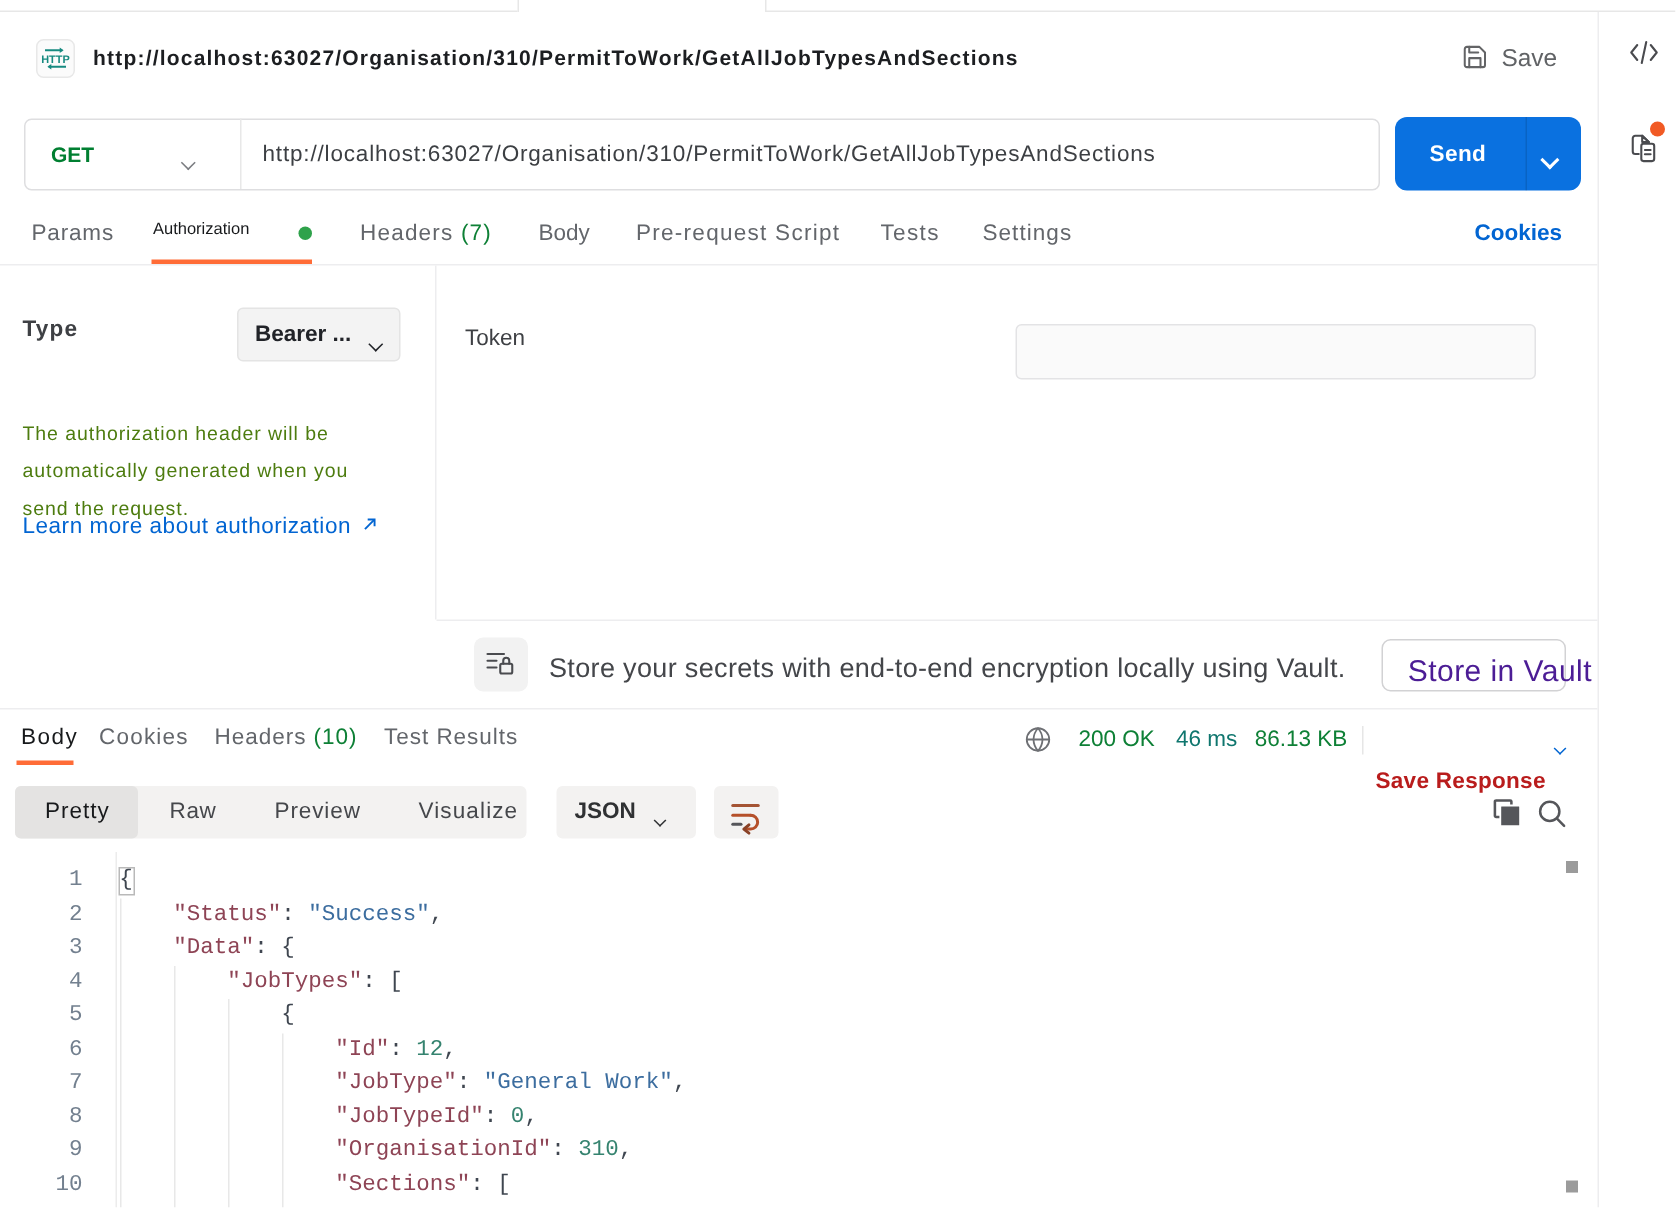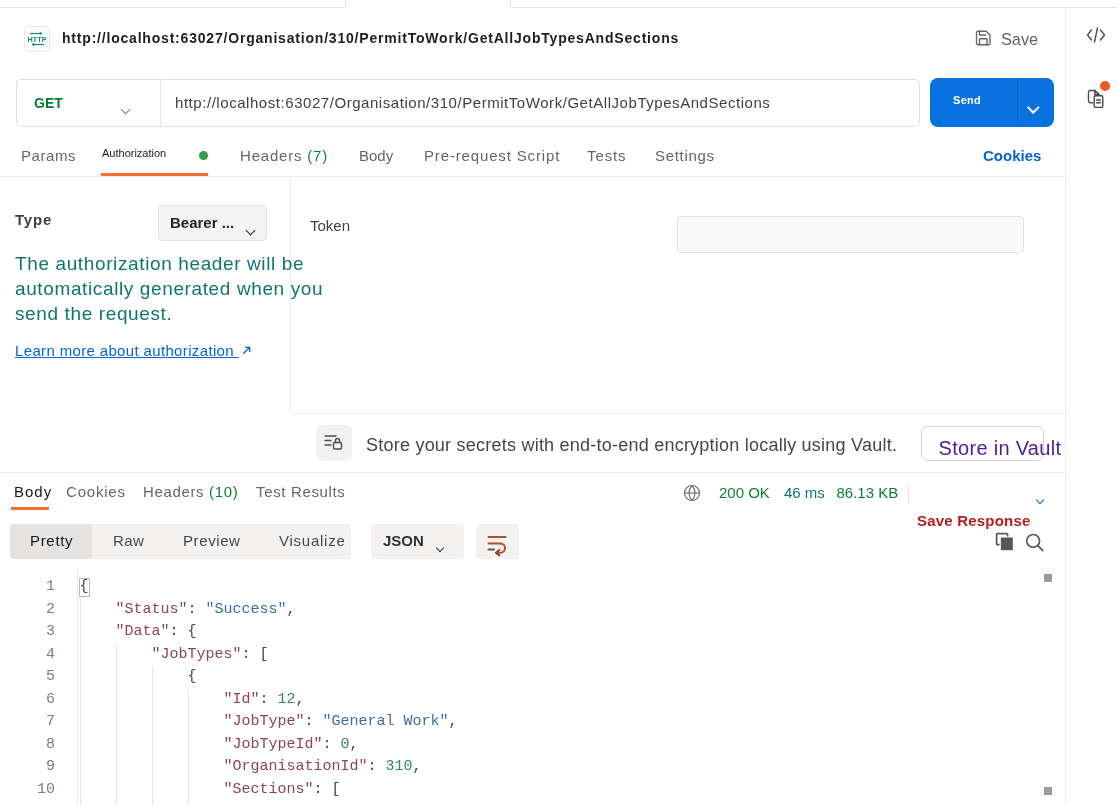--- a/index.html
+++ b/index.html
@@ -63,21 +63,21 @@
   </div>
   <div class="abs" style="left:1001px;top:30px;font-size:16.3px;color:#616366;">Save</div>
 
   <div class="abs" style="left:16px;top:79px;width:904px;height:48px;border:1px solid #dedee0;border-radius:5px;"></div>
   <div class="abs" style="left:34px;top:95px;font-size:14px;font-weight:bold;color:#007f31;">GET</div>
   <div class="abs" style="left:122px;top:99px;"><span class="chev" style="border-color:#7a7c80;"></span></div>
   <div class="abs" style="left:160px;top:79px;width:1px;height:47px;background:#e8e8e8;"></div>
   <div class="abs" style="left:175px;top:94px;font-size:15px;letter-spacing:0.55px;color:#3c3f43;">http://localhost:63027/Organisation/310/PermitToWork/GetAllJobTypesAndSections</div>
 
   <div class="abs" style="left:930px;top:78px;width:124px;height:48.5px;border-radius:8px;background:#0a71e0;"></div>
-  <div class="abs" style="left:953px;top:94px;font-size:11px;font-weight:bold;color:#fff;letter-spacing:.3px;">Send</div>
+  <div class="abs" style="left:953px;top:94px;font-size:15px;font-weight:bold;color:#fff;letter-spacing:.3px;">Send</div>
   <div class="abs" style="left:1017px;top:78px;width:1px;height:48.5px;background:rgba(0,0,0,0.12);"></div>
   <div class="abs" style="left:1029px;top:97.5px;"><span class="chev" style="border-color:#fff;width:8.5px;height:8.5px;border-width:2.2px;"></span></div>
 
   <div class="abs" style="left:0;top:176px;width:1065px;height:1px;background:#ededef;"></div>
   <div class="abs" style="left:21px;top:147px;font-size:15px;letter-spacing:0.55px;color:#63666b;">Params</div>
   <div class="abs" style="left:102px;top:147px;font-size:11px;color:#17191b;">Authorization</div>
   <div class="abs" style="left:198.5px;top:151px;width:9px;height:9px;border-radius:50%;background:#2fa24b;"></div>
   <div class="abs" style="left:101px;top:173px;width:107px;height:3px;background:#ff6c37;"></div>
   <div class="abs" style="left:240px;top:147px;font-size:15px;letter-spacing:0.8px;color:#63666b;">Headers <span style="color:#0e8036;">(7)</span></div>
   <div class="abs" style="left:359px;top:147px;font-size:15px;color:#63666b;">Body</div>
@@ -85,22 +85,22 @@
   <div class="abs" style="left:587px;top:147px;font-size:15px;letter-spacing:0.9px;color:#63666b;">Tests</div>
   <div class="abs" style="left:655px;top:147px;font-size:15px;letter-spacing:0.7px;color:#63666b;">Settings</div>
   <div class="abs" style="left:983px;top:147px;font-size:15px;font-weight:bold;color:#0265d2;">Cookies</div>
 
   <div class="abs" style="left:290px;top:177px;width:1px;height:236px;background:#ededef;"></div>
   <div class="abs" style="left:15px;top:210.5px;font-size:15px;font-weight:bold;letter-spacing:0.8px;color:#3e4044;">Type</div>
   <div class="abs" style="left:158px;top:205px;width:109px;height:36px;background:#f3f3f3;border:1px solid #e4e4e4;border-radius:4px;"></div>
   <div class="abs" style="left:170px;top:213.5px;font-size:15px;font-weight:bold;color:#212328;">Bearer ...</div>
   <div class="abs" style="left:247px;top:219.5px;"><span class="chev" style="border-color:#212328;border-width:1.8px;"></span></div>
 
-  <div class="abs" style="left:15px;top:251px;font-size:19px;letter-spacing:0.62px;color:#0f766e;line-height:25px;">The authorization header will be<br>automatically generated when you<br>send the request.</div>
-  <div class="abs" style="left:15px;top:341.5px;font-size:15px;letter-spacing:0.35px;color:#0265d2;text-decoration:underline;">Learn more about authorization
+  <div class="abs" style="left:15px;top:276px;font-size:13px;letter-spacing:0.62px;color:#4d7c0f;line-height:25px;">The authorization header will be<br>automatically generated when you<br>send the request.</div>
+  <div class="abs" style="left:15px;top:341.5px;font-size:15px;letter-spacing:0.35px;color:#0265d2;">Learn more about authorization
     <svg width="11" height="11" viewBox="0 0 12 12" fill="none" stroke="#0265d2" stroke-width="1.4" style="margin-left:2px;">
       <line x1="2.5" y1="9.5" x2="9" y2="3"></line>
         <polyline points="4.5,2.5 9.5,2.5 9.5,7.5"></polyline>
     </svg>
   </div>
 
   <div class="abs" style="left:310px;top:217px;font-size:15px;color:#3e4044;">Token</div>
   <div class="abs" style="left:677px;top:216px;width:347px;height:36.5px;background:#fafafa;border:1px solid #e3e3e5;border-radius:4px;"></div>
 
   <div class="abs" style="left:291px;top:413px;width:774px;height:1px;background:#ededef;"></div>

